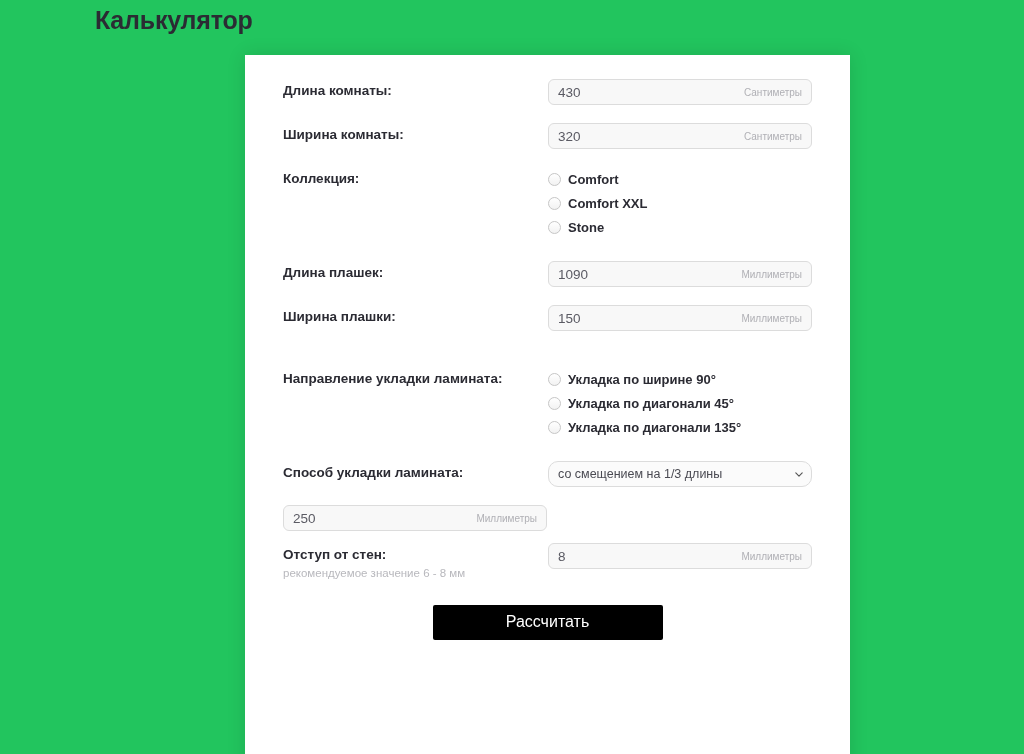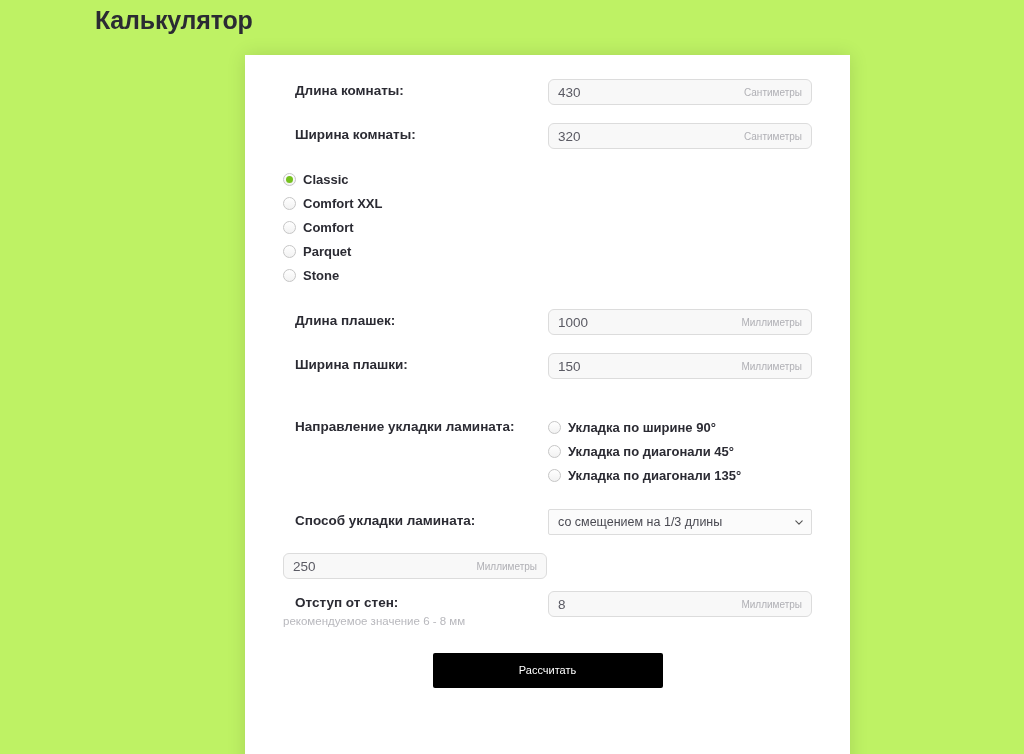--- a/index.html
+++ b/index.html
@@ -8,21 +8,21 @@
     margin: 0;
     padding: 0;
     background: #ffffff;
     font-family: "Liberation Sans", sans-serif;
   }
   .page {
     position: relative;
     width: 1024px;
     height: 754px;
     overflow: hidden;
-    background: #bef264;
+    background: #22c55e;
   }
   .page-title {
     position: absolute;
     left: 95px;
     top: 6px;
     font-size: 25px;
     font-weight: bold;
     color: #2b2b33;
     letter-spacing: -0.2px;
   }
@@ -53,21 +53,20 @@
   }
   .field-col {
     width: 264px;
     flex: 0 0 264px;
   }
   .label {
     font-size: 13.5px;
     font-weight: bold;
     color: #2b2b33;
     line-height: 1.25;
-    margin-left: 12px;
   }
   .hint {
     font-size: 11.5px;
     color: #b8b8bd;
     font-weight: normal;
     margin-top: 3px;
     line-height: 1.2;
   }
   .input-wrap {
     position: relative;
@@ -92,21 +91,21 @@
     color: #b0b0b5;
     padding-right: 9px;
     white-space: nowrap;
   }
   .select-wrap {
     position: relative;
     width: 264px;
     height: 26px;
     background: #fbfbfb;
     border: 1px solid #dcdcdc;
-    border-radius: 2px;
+    border-radius: 10px;
     display: flex;
     align-items: center;
   }
   .select-val {
     font-size: 12.5px;
     color: #4a4a52;
     padding-left: 9px;
     flex: 1 1 auto;
     white-space: nowrap;
     overflow: hidden;
@@ -158,21 +157,21 @@
     width: 529px;
     display: flex;
     justify-content: center;
     margin-top: 24px;
   }
   .submit-btn {
     width: 230px;
     height: 35px;
     background: #000000;
     color: #ffffff;
-    font-size: 11px;
+    font-size: 16px;
     border: none;
     border-radius: 2px;
     cursor: pointer;
     font-family: "Liberation Sans", sans-serif;
     display: flex;
     align-items: center;
     justify-content: center;
   }
 </style>
 </head>
@@ -207,55 +206,50 @@
           <div class="input-wrap">
             <span class="input-val">320</span>
             <span class="input-unit">Сантиметры</span>
           </div>
         </div>
       </div>
 
       <div class="gap-md"></div>
 
       <div class="row">
+        <div class="label-col">
+          <div class="label">Коллекция:</div>
+        </div>
         <div class="field-col">
           <div class="radio-group">
             <div class="radio-item">
-              <span class="radio checked"></span>
-              <span class="radio-label">Classic</span>
+              <span class="radio"></span>
+              <span class="radio-label">Comfort</span>
             </div>
             <div class="radio-item">
               <span class="radio"></span>
               <span class="radio-label">Comfort XXL</span>
             </div>
             <div class="radio-item">
               <span class="radio"></span>
-              <span class="radio-label">Comfort</span>
-            </div>
-            <div class="radio-item">
-              <span class="radio"></span>
-              <span class="radio-label">Parquet</span>
-            </div>
-            <div class="radio-item">
-              <span class="radio"></span>
               <span class="radio-label">Stone</span>
             </div>
           </div>
         </div>
       </div>
 
       <div class="gap-lg"></div>
 
       <div class="row">
         <div class="label-col">
           <div class="label">Длина плашек:</div>
         </div>
         <div class="field-col">
           <div class="input-wrap">
-            <span class="input-val">1000</span>
+            <span class="input-val">1090</span>
             <span class="input-unit">Миллиметры</span>
           </div>
         </div>
       </div>
 
       <div class="gap-md"></div>
 
       <div class="row">
         <div class="label-col">
           <div class="label">Ширина плашки:</div>

